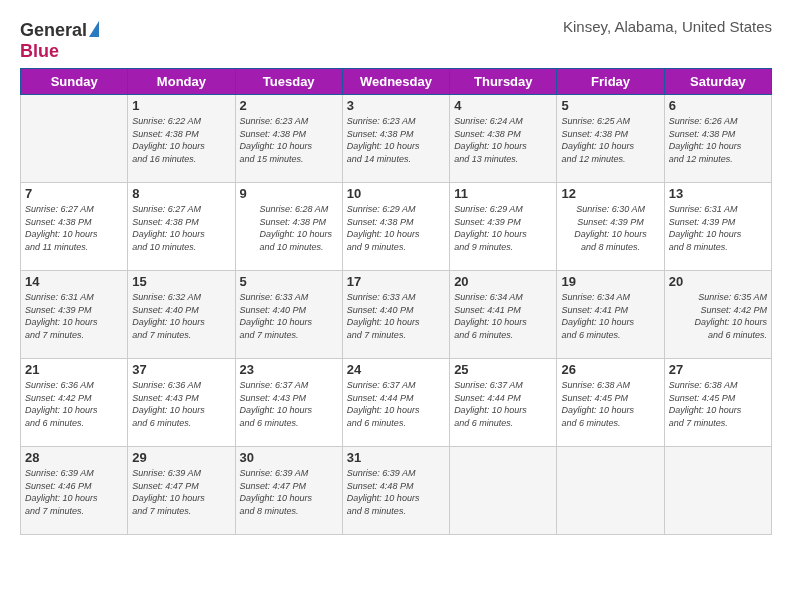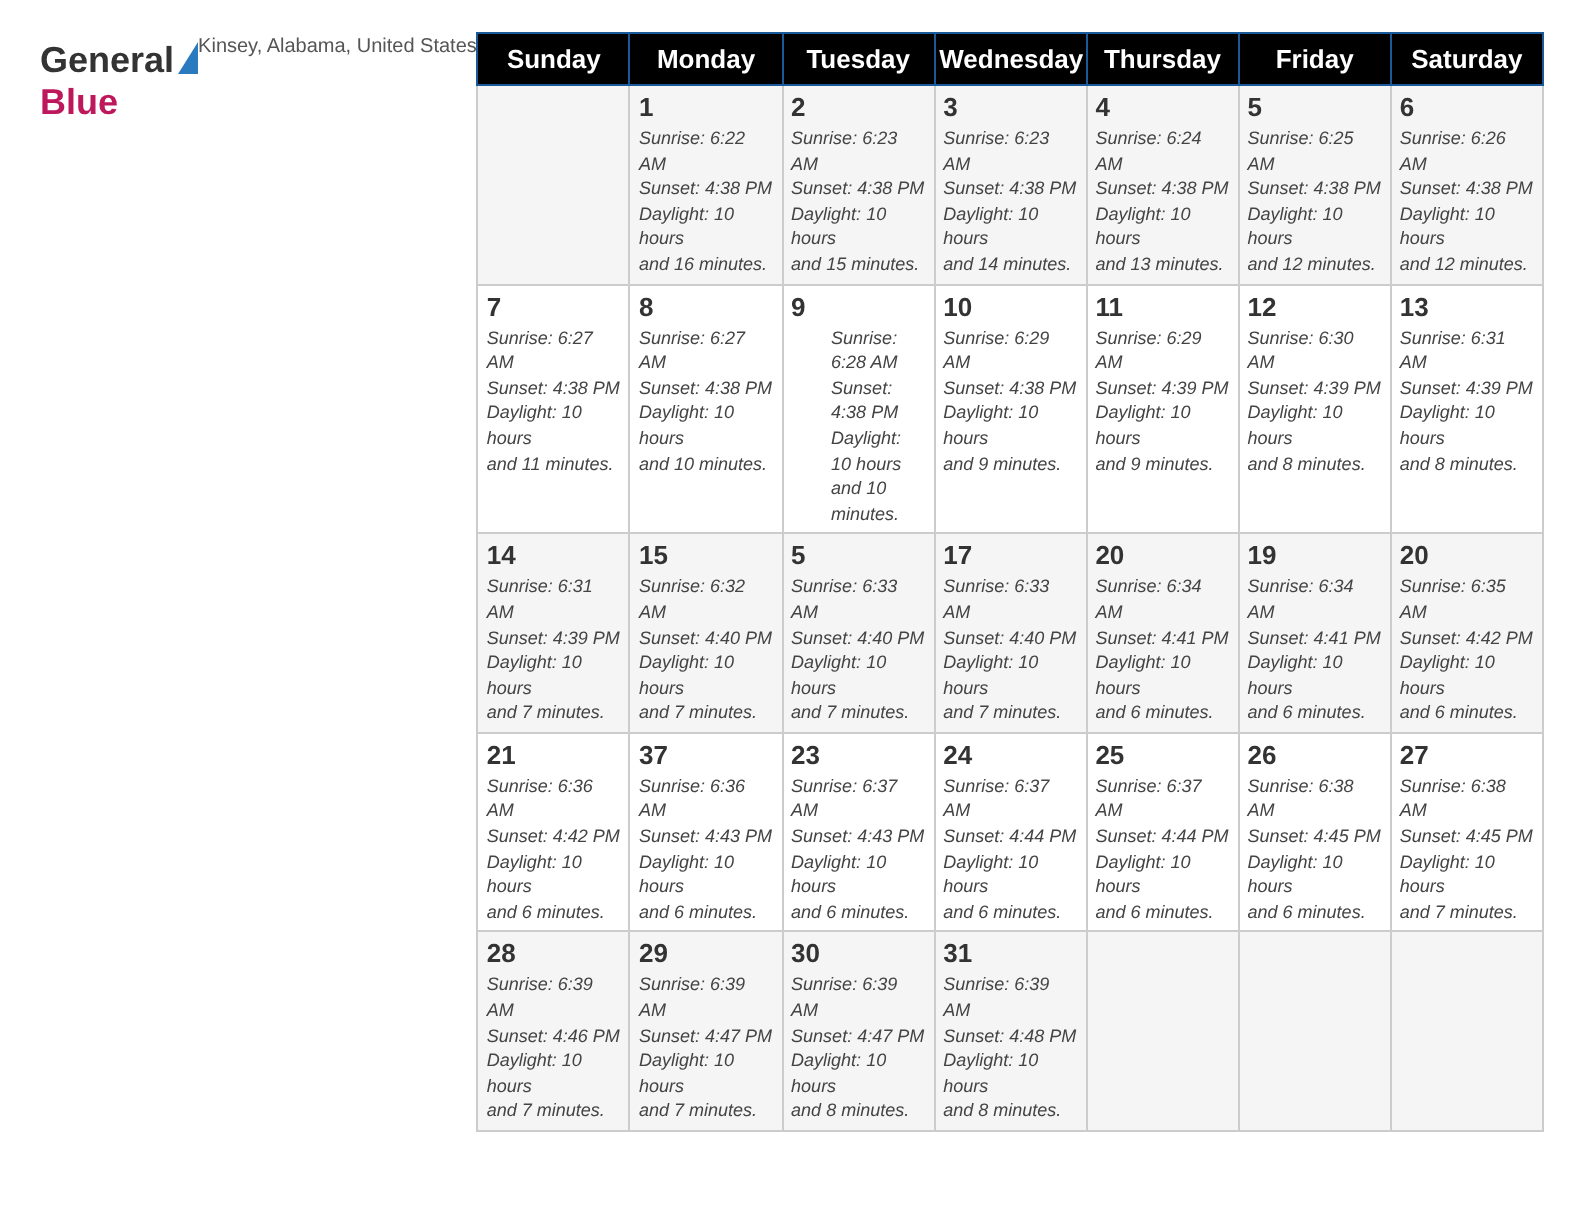--- a/index.html
+++ b/index.html
@@ -8,21 +8,21 @@
       height: 612px;
       font-family: Arial, sans-serif;
       background: #fff;
       overflow: hidden;
     }
     .page {
       width: 792px;
       height: 480px;
       padding: 16px 20px 16px 20px;
       display: flex;
-      flex-direction: row;
+      flex-direction: column;
     }
     .header {
       display: flex;
       align-items: flex-start;
       justify-content: space-between;
       margin-bottom: 6px;
     }
     .logo {
       display: flex;
       flex-direction: column;
@@ -54,33 +54,33 @@
     .title-block {
       text-align: right;
     }
     .main-title {
       font-size: 36px;
       font-weight: bold;
       color: #333;
       line-height: 1.1;
     }
     .subtitle {
-      font-size: 10px;
+      font-size: 15px;
       color: #555;
       margin-top: 2px;
     }
     .calendar {
       flex: 1;
       border: 1px solid #ccc;
       border-collapse: collapse;
       width: 100%;
       table-layout: fixed;
     }
     .calendar th {
-      background: #000000;
+      background: #a21caf;
       color: #fff;
       font-size: 13px;
       font-weight: bold;
       text-align: center;
       padding: 5px 2px;
       border: 1px solid #1a5a9a;
     }
     .calendar td {
       border: 1px solid #ccc;
       vertical-align: top;
@@ -218,21 +218,21 @@
           </td>
           <td>
             <span class="day-number">11</span>
             <div class="day-info" style="white-space: pre-line;">Sunrise: 6:29 AM
 Sunset: 4:39 PM
 Daylight: 10 hours
 and 9 minutes.</div>
           </td>
           <td>
             <span class="day-number">12</span>
-            <div class="day-info" style="white-space: pre-line;">Sunrise: 6:30 AM
+            <div class="day-info" style="white-space: pre-line; text-align: center;">Sunrise: 6:30 AM
 Sunset: 4:39 PM
 Daylight: 10 hours
 and 8 minutes.</div>
           </td>
           <td>
             <span class="day-number">13</span>
             <div class="day-info" style="white-space: pre-line;">Sunrise: 6:31 AM
 Sunset: 4:39 PM
 Daylight: 10 hours
 and 8 minutes.</div>
@@ -276,21 +276,21 @@
           </td>
           <td>
             <span class="day-number">19</span>
             <div class="day-info" style="white-space: pre-line;">Sunrise: 6:34 AM
 Sunset: 4:41 PM
 Daylight: 10 hours
 and 6 minutes.</div>
           </td>
           <td>
             <span class="day-number">20</span>
-            <div class="day-info" style="white-space: pre-line;">Sunrise: 6:35 AM
+            <div class="day-info" style="white-space: pre-line; text-align: right;">Sunrise: 6:35 AM
 Sunset: 4:42 PM
 Daylight: 10 hours
 and 6 minutes.</div>
           </td>
         </tr>
         <tr class="row-white">
           <td>
             <span class="day-number">21</span>
             <div class="day-info" style="white-space: pre-line;">Sunrise: 6:36 AM
 Sunset: 4:42 PM

